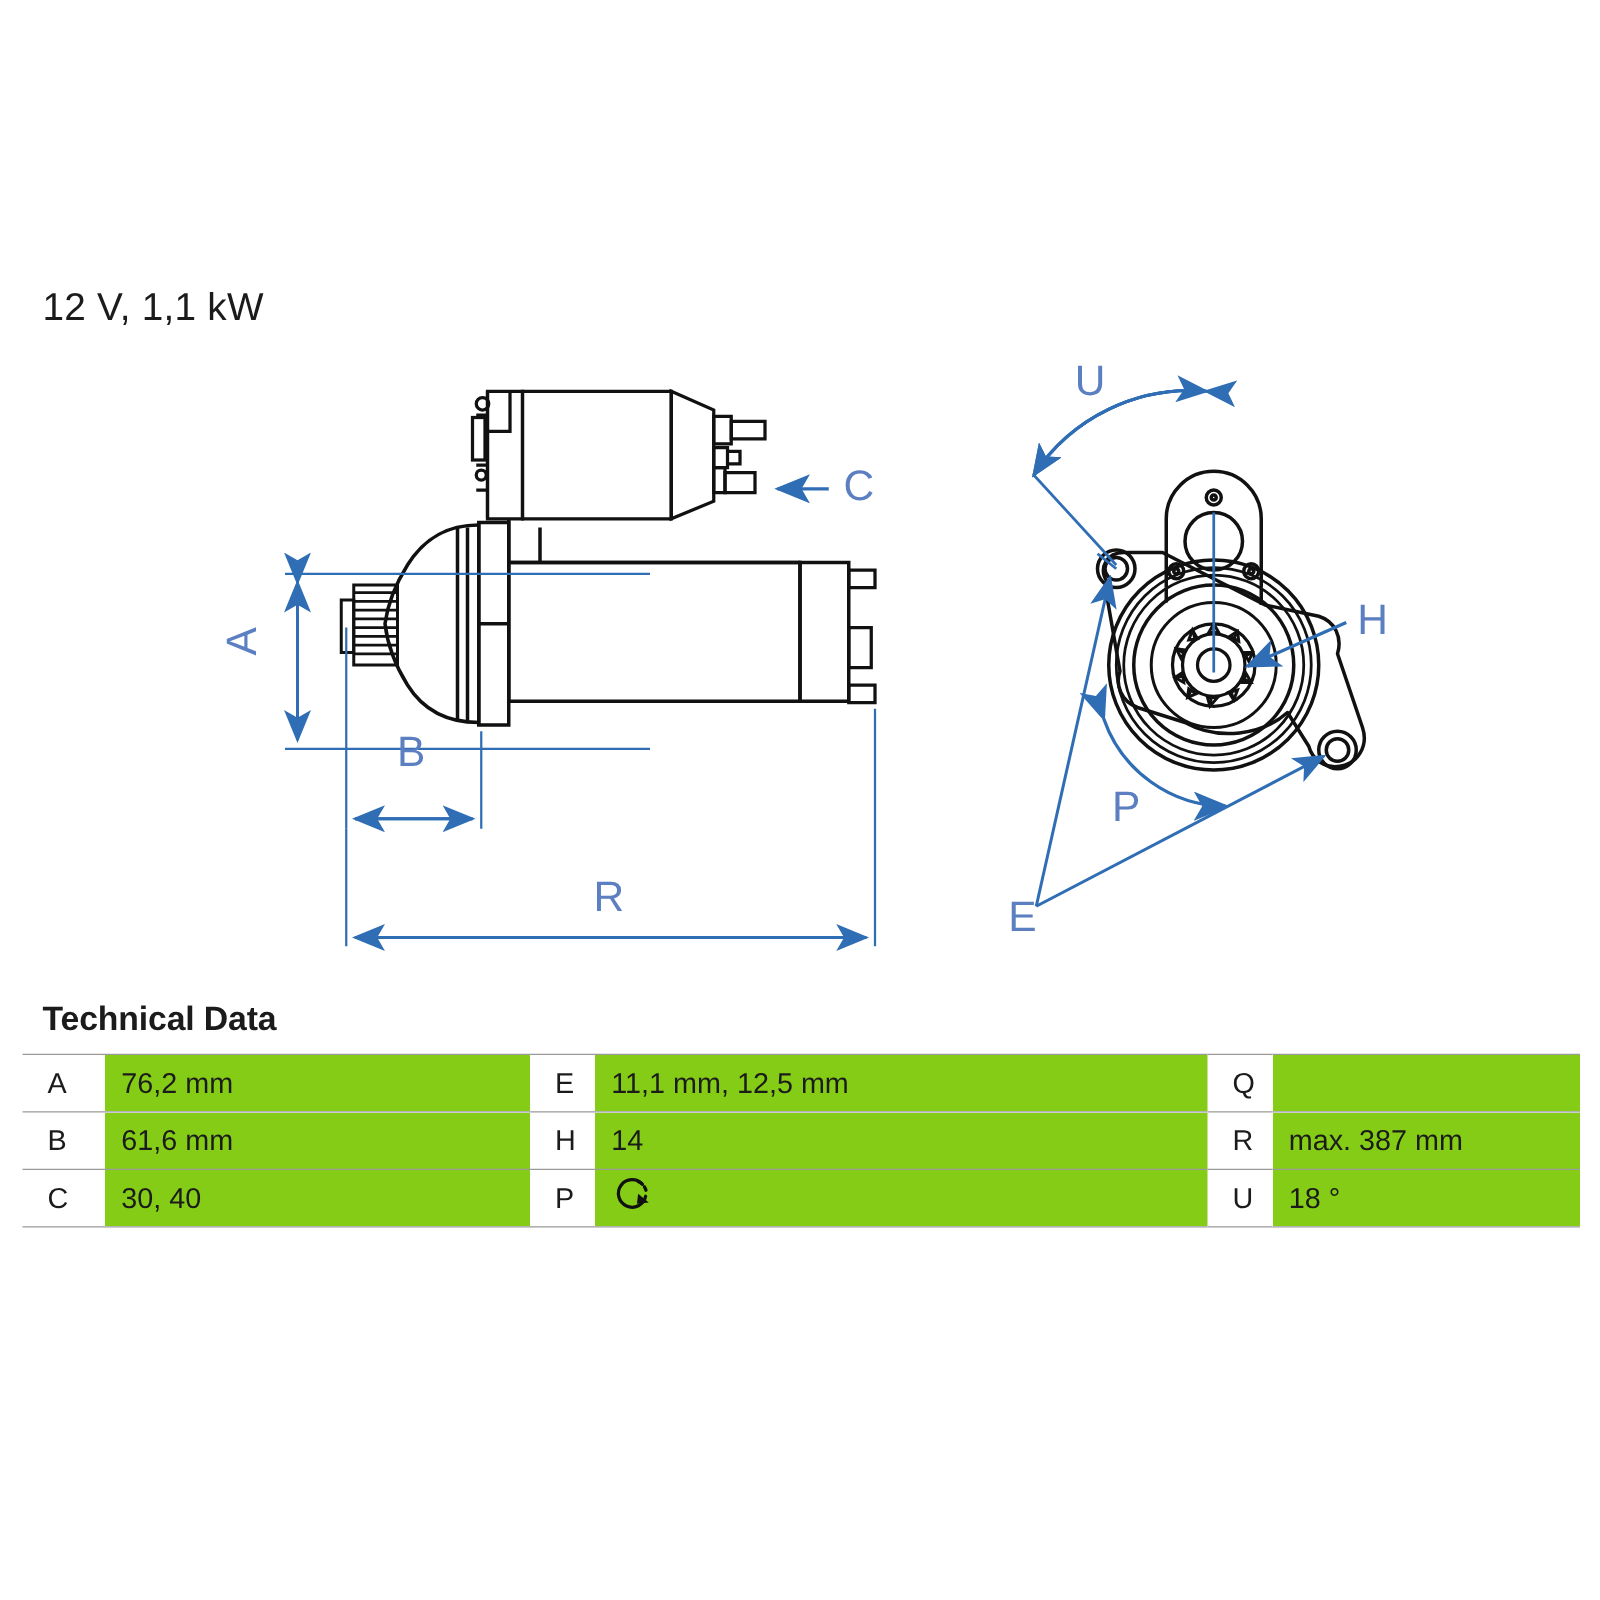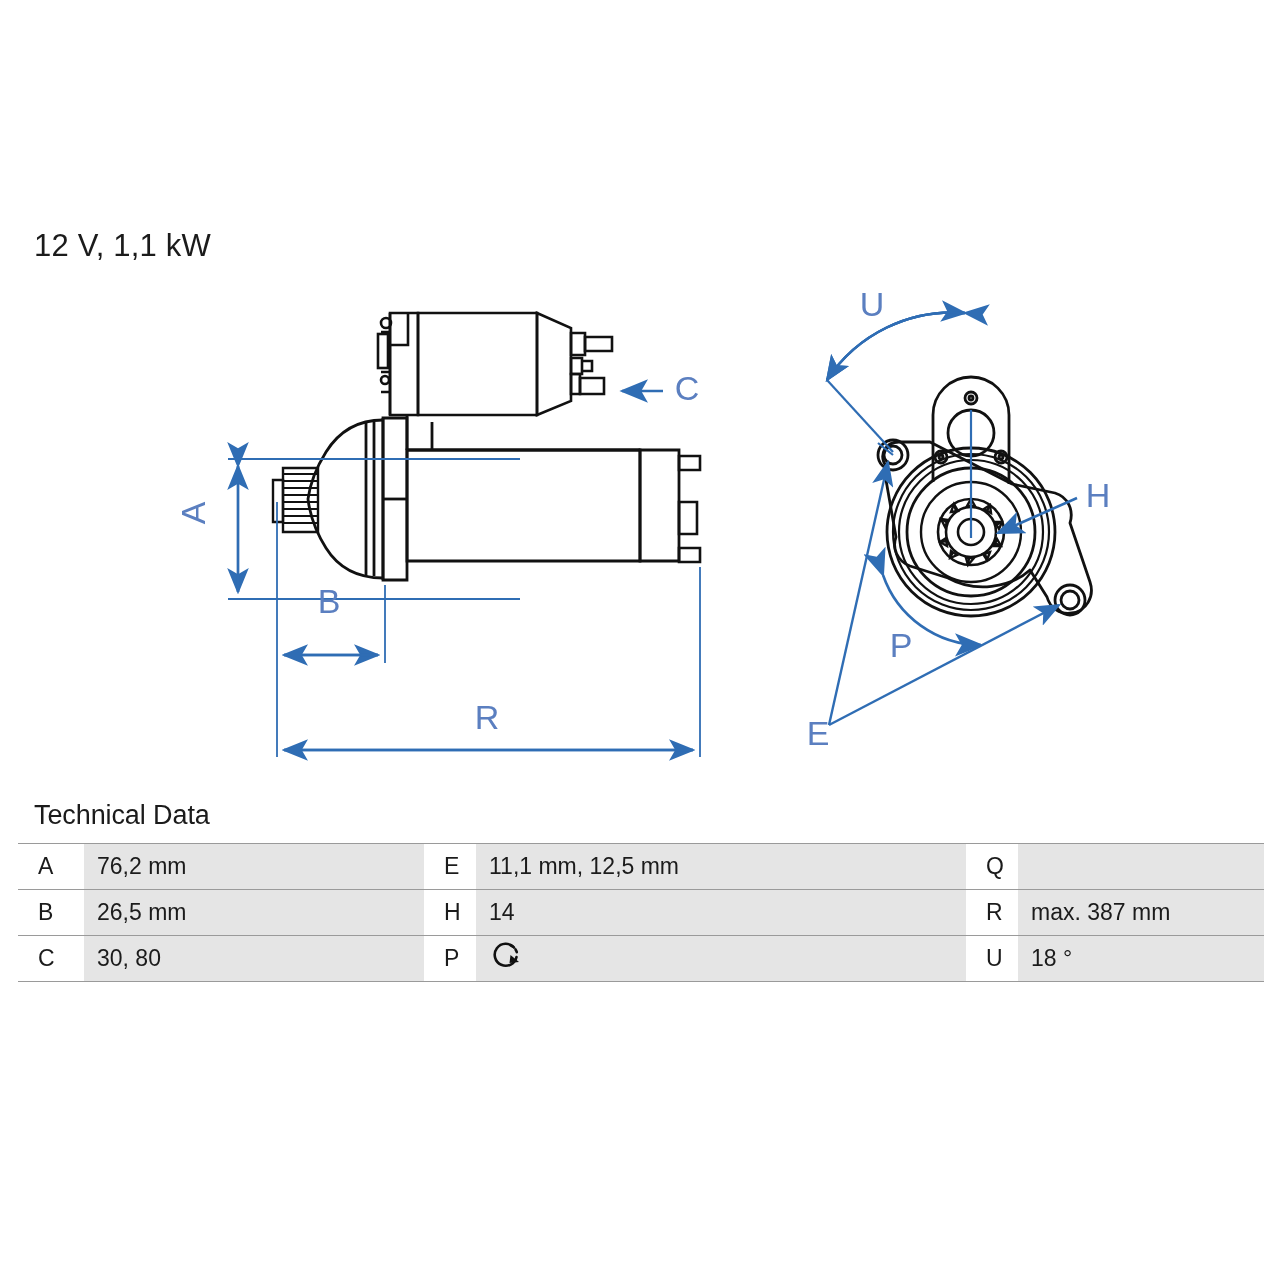--- a/index.html
+++ b/index.html
@@ -45,21 +45,21 @@
     height: 510px;
   }
   .drawing-area svg { display: block; }
 
   
   .td-heading {
     position: absolute;
     left: 34px;
     top: 800px;
     font-size: 27px;
-    font-weight: normal;
+    font-weight: bold;
     color: #1b1b1b;
     letter-spacing: -0.1px;
   }
 
   .td-table {
     position: absolute;
     left: 18px;
     top: 843px;
     width: 1246px;
     border-collapse: collapse;
@@ -77,21 +77,21 @@
   }
   .td-table tr:last-child td {
     border-bottom: 1px solid #9a9a9a;
   }
   .cell-key {
     background: #ffffff;
     padding-left: 20px !important;
     width: 48px;
   }
   .cell-val {
-    background: #e5e5e5;
+    background: #84cc16;
     padding-left: 13px !important;
   }
   .col-k1 { width: 66px; }
   .col-v1 { width: 340px; }
   .col-k2 { width: 52px; }
   .col-v2 { width: 490px; }
   .col-k3 { width: 52px; }
   .col-v3 { width: auto; }
 
   .rot-icon { display: inline-block; vertical-align: middle; }
@@ -336,29 +336,29 @@
       <tr>
         <td class="cell-key">A</td>
         <td class="cell-val">76,2 mm</td>
         <td class="cell-key">E</td>
         <td class="cell-val">11,1 mm, 12,5 mm</td>
         <td class="cell-key">Q</td>
         <td class="cell-val"></td>
       </tr>
       <tr>
         <td class="cell-key">B</td>
-        <td class="cell-val">26,5 mm</td>
+        <td class="cell-val">61,6 mm</td>
         <td class="cell-key">H</td>
         <td class="cell-val">14</td>
         <td class="cell-key">R</td>
         <td class="cell-val">max. 387 mm</td>
       </tr>
       <tr>
         <td class="cell-key">C</td>
-        <td class="cell-val">30, 80</td>
+        <td class="cell-val">30, 40</td>
         <td class="cell-key">P</td>
         <td class="cell-val">
           <span class="rot-icon">
             <svg width="36" height="36" viewBox="0 0 36 36">
               <path d="M25,9.5 A11,11 0 1 0 27.5,19" fill="none" stroke="#111111" stroke-width="2.6" stroke-linecap="round"></path>
               <path d="M21.5,7.2 A11,11 0 0 1 27.8,14.2" fill="none" stroke="#111111" stroke-width="2.6" stroke-linecap="round" stroke-dasharray="3.2 3.4"></path>
               <path d="M21.5,17 L30,24 L20.5,25 Z" fill="#111111"></path>
             </svg>
           </span>
         </td>

